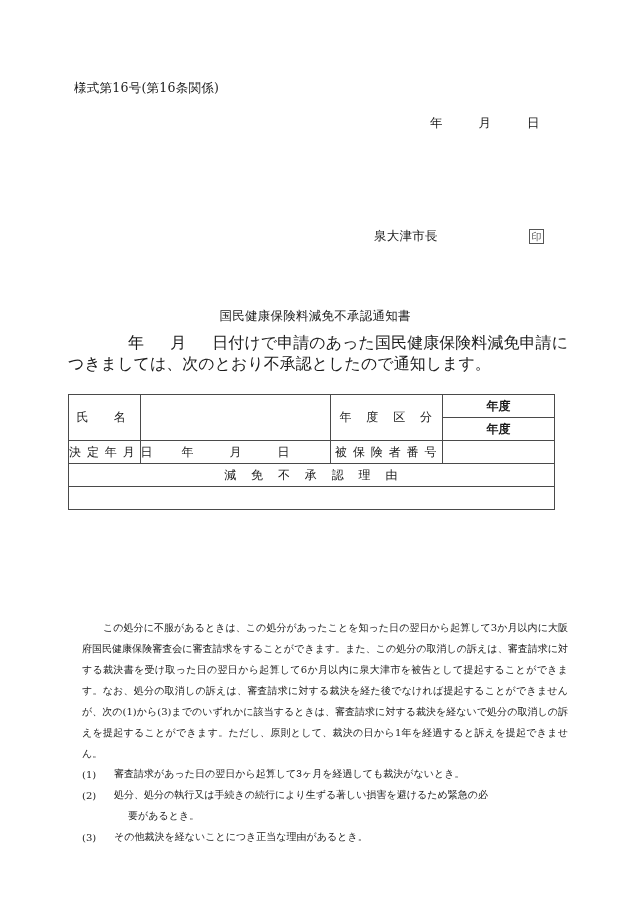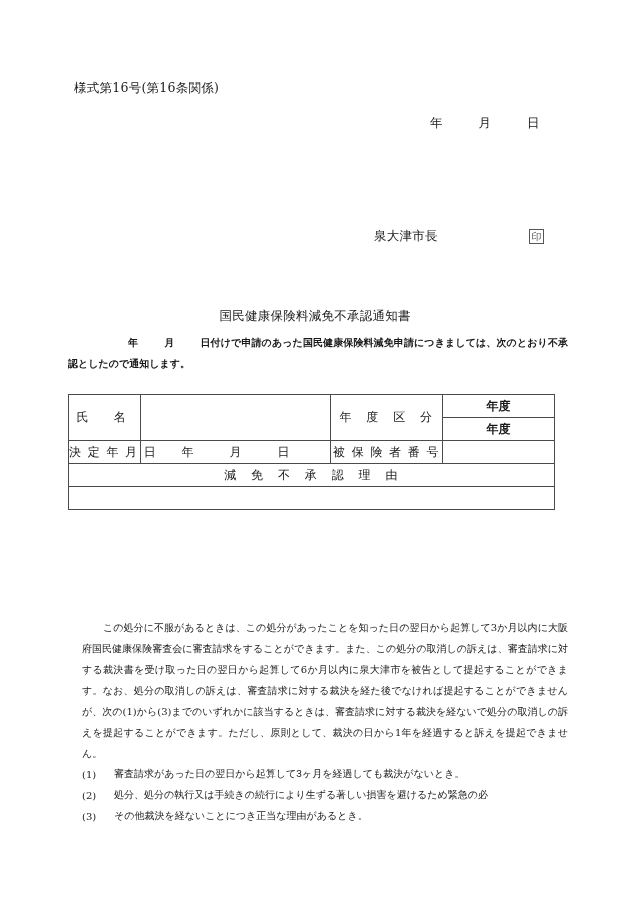--- a/index.html
+++ b/index.html
@@ -85,25 +85,24 @@
     letter-spacing: 0.02em;
     margin-top: 22px;
   }
 
   
   .intro {
     position: absolute;
     left: 68px;
     top: 332px;
     width: 500px;
-    font-size: 10px;
+    font-size: 16px;
     line-height: 21px;
     text-align: justify;
     text-justify: inter-ideograph;
-    font-weight: bold;
   }
   .intro .lead-gap { display: inline-block; width: 60px; }
   .intro .g-a { display: inline-block; width: 26px; }
   .intro .g-b { display: inline-block; width: 26px; }
 
   
   .form-table {
     position: absolute;
     left: 68px;
     top: 394px;
@@ -112,21 +111,21 @@
     table-layout: fixed;
     font-size: 12px;
   }
   .form-table td {
     border: 1px solid #4a4a4a;
     padding: 0;
     height: 22px;
     vertical-align: middle;
     text-align: center;
   }
-  .cell-label { white-space: nowrap; }
+  .cell-label { white-space: nowrap; font-family: Liberation Serif, serif; }
   .cell-blank { }
   .nendo-cell {
     text-align: right;
     padding-right: 8px;
     height: 21px;
     font-weight: bold;
   }
   .reason-head {
     height: 24px;
   }
@@ -252,20 +251,21 @@
       <li>
         <span class="num-marker">(1)</span>
         <span class="num-text">
           <span>審査請求があった日の翌日から起算して3ヶ月を経過しても裁決がないとき。</span>
         </span>
       </li>
       <li>
         <span class="num-marker">(2)</span>
         <span class="num-text">
           <span>処分、処分の執行又は手続きの続行により生ずる著しい損害を避けるため緊急の必</span>
+          <span class="cont">要があるとき。</span>
         </span>
       </li>
       <li>
         <span class="num-marker">(3)</span>
         <span class="num-text">
           <span>その他裁決を経ないことにつき正当な理由があるとき。</span>
         </span>
       </li>
     </ul>
   </div>

